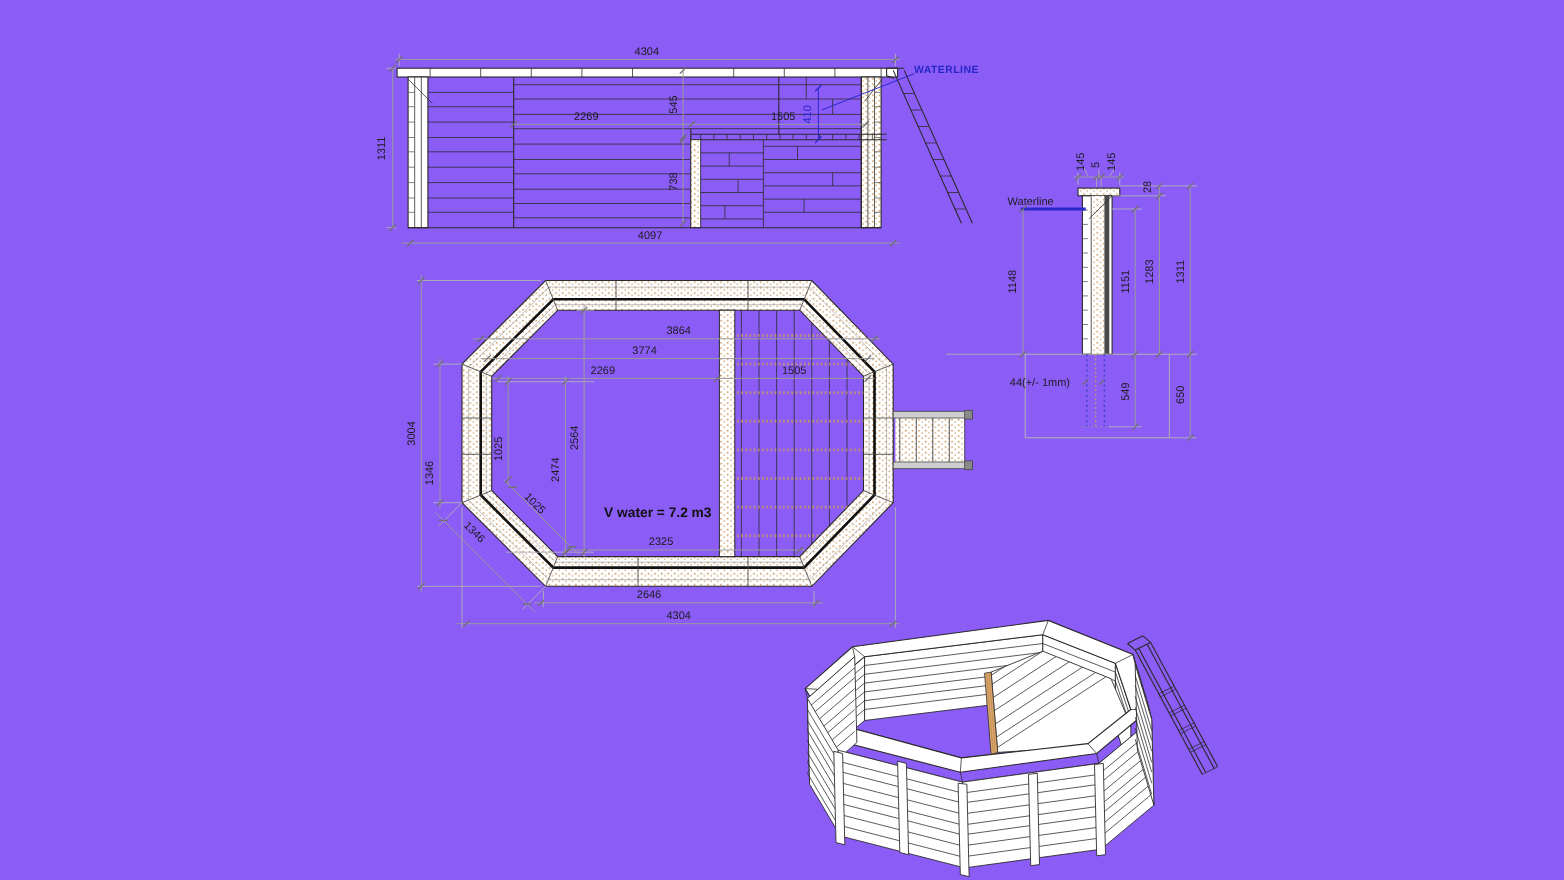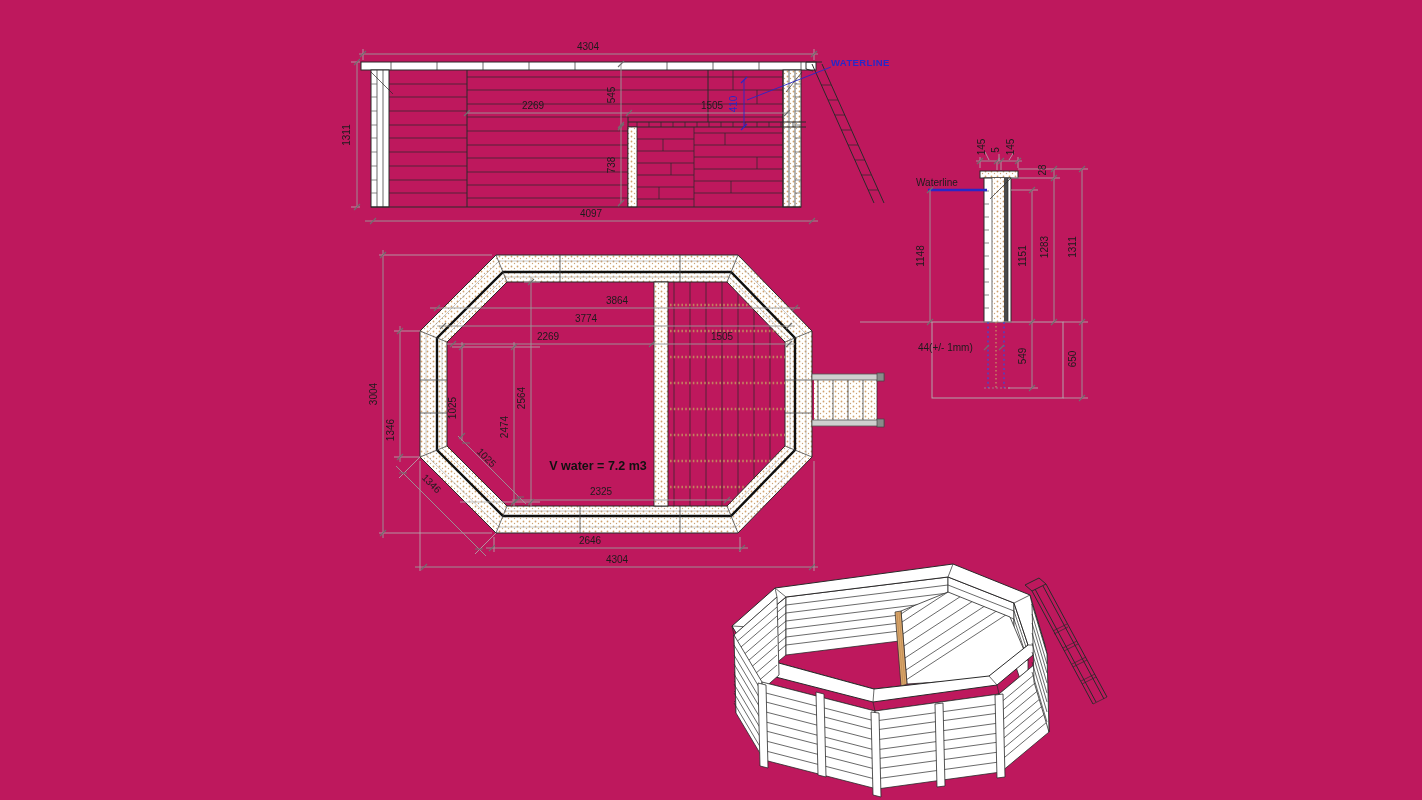--- a/index.html
+++ b/index.html
@@ -1,16 +1,16 @@
 <!DOCTYPE html>
 <html><head>
 <meta charset="utf-8">
 <style>
   html,body{margin:0;padding:0;background:#ffffff;}
-  #canvas{position:relative;width:1422px;height:800px;background:#be185d;overflow:hidden;
+  #canvas{position:relative;width:1422px;height:800px;background:#8b5cf6;overflow:hidden;
           font-family:"Liberation Sans",sans-serif;}
   svg{position:absolute;left:0;top:0;}
   .t    {font:10px "Liberation Sans",sans-serif;fill:#1c1c1c;}
   .wl   {font:bold 9.5px "Liberation Sans",sans-serif;fill:#2828c8;letter-spacing:.4px;}
   .blu  {fill:#2828c8;}
   .vol  {font:bold 12.5px "Liberation Sans",sans-serif;fill:#111;}
   .dim  {stroke:#9b9b9b;stroke-width:.9;fill:none;}
   .ext  {stroke:#b3b3b3;stroke-width:.8;fill:none;}
   .tick {stroke:#6f6f6f;stroke-width:1.1;fill:none;}
   .btick{stroke:#2828c8;stroke-width:1.1;fill:none;}

